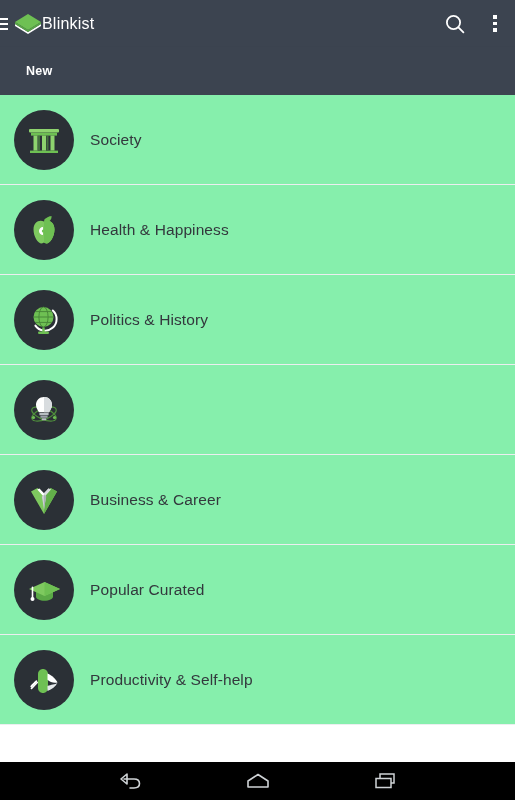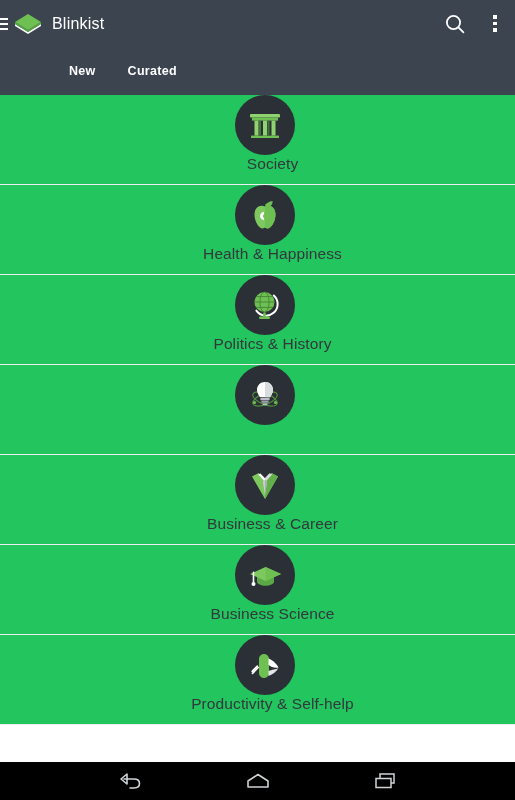--- a/index.html
+++ b/index.html
@@ -19,61 +19,61 @@
   }
   .hamburger{
     width:12px; margin-left:-4px; display:flex; flex-direction:column;
     gap:3px; flex:0 0 auto; cursor:pointer;
   }
   .hamburger span{ display:block; height:2px; background:#ffffff; width:12px; }
 
   .logo{ width:28px; height:22px; margin-left:6px; position:relative; flex:0 0 auto; }
 
   .app-title{
-    color:#ffffff; font-size:16px; margin-left:10px;
+    color:#ffffff; font-size:16px; 
     letter-spacing:.2px; white-space:nowrap;text-align:center;
   }
 
   .appbar-spacer{ flex:1 1 auto; }
 
   .icon-btn{
     width:40px; height:47px; display:flex; align-items:center;
     justify-content:center; cursor:pointer; flex:0 0 auto;
   }
   .dots{ display:flex; flex-direction:column; gap:3px; align-items:center; }
   .dots i{ width:3.5px; height:3.5px; background:#ffffff; display:block; }
 
   
   .tabbar{
     position:absolute; left:0; top:47px; width:515px; height:48px;
     background:#3c4450;
     box-shadow:0 2px 3px rgba(0,0,0,.25);
   }
-  .tabs{ display:flex; height:100%; align-items:center; padding-left:20px;margin-left:33px; }
+  .tabs{ display:flex; height:100%; align-items:center; padding-left:10px; }
   .tab{
     position:relative; height:48px; display:flex; align-items:center;
     justify-content:center; cursor:pointer; padding:0 16px;
   }
   .tab span{
     color:#ffffff; font-size:12.5px; font-weight:bold; letter-spacing:.3px;
     white-space:nowrap;
   }
   .tab.active::after{
     content:""; position:absolute; left:0; right:0; bottom:0;
     height:3px; background:#ffffff;
   }
 
   
   .list{
     position:absolute; left:0; top:95px; width:515px; height:667px;
     background:#ffffff; overflow:hidden;
   }
   .row{
     position:relative; height:90px; display:flex; align-items:center;
-    padding-left:14px; cursor:pointer; background:#22c55e;flex-direction:column;
+    padding-left:14px; cursor:pointer; background:#86efac;
   }
   .row::after{
     content:""; position:absolute; left:0; right:0; bottom:0;
     height:1px; background:#eceef0;
   }
   .avatar{
     width:60px; height:60px; border-radius:50%;
     background:#2b3036; flex:0 0 auto;
     display:flex; align-items:center; justify-content:center;
     overflow:hidden;
@@ -131,23 +131,20 @@
       <i></i>
       <i></i>
     </div>
   </div>
 </div>
 
 <div class="tabbar">
   <div class="tabs">
     <div class="tab">
       <span>New</span>
-    </div>
-    <div class="tab">
-      <span>Curated</span>
     </div>
   </div>
 </div>
 
 <div class="list">
 
   <div class="row">
     <div class="avatar">
       <svg width="40" height="40" viewBox="0 0 40 40">
         <rect x="5" y="9" width="30" height="3.6" rx="1" fill="#8ed36e"></rect>
@@ -229,21 +226,21 @@
   <div class="row">
     <div class="avatar">
       <svg width="40" height="40" viewBox="0 0 40 40">
         <path d="M12 20.5 L12 26.5 C12 29 16 30.8 20.5 30.8 C25 30.8 29 29 29 26.5 L29 20.5 Z" fill="#5aa846"></path>
         <path d="M20.5 12 L36 19 L20.5 26 L5 19 Z" fill="#7ec95f"></path>
         <path d="M20.5 12 L36 19 L20.5 26 Z" fill="#6ec053"></path>
         <path d="M8.5 17.4 L8.5 27.5" stroke="#ffffff" stroke-width="1.6" stroke-linecap="round"></path>
         <circle cx="8.5" cy="29" r="2" fill="#ffffff"></circle>
       </svg>
     </div>
-    <div class="row-label">Business Science</div>
+    <div class="row-label">Popular Curated</div>
   </div>
 
   <div class="row">
     <div class="avatar">
       <svg width="40" height="40" viewBox="0 0 40 40">
         <path d="M19 9 C21.8 9 24 11.2 24 14 L24 28 C24 30.8 21.8 33 19 33 C16.2 33 14 30.8 14 28 L14 14 C14 11.2 16.2 9 19 9 Z" fill="#6ec053"></path>
         <path d="M23.5 13.5 C28 15.5 32 19 33.5 22.5 C30 23.5 26 22.2 23.5 19.8 Z" fill="#ffffff"></path>
         <path d="M23.5 26 C27 24.5 31 25 33.5 22.8 C31.5 26.5 28 29.5 23.5 31 Z" fill="#e4e8ea"></path>
         <g stroke="#ffffff" stroke-width="1.7" fill="none" stroke-linecap="round">
           <path d="M13.2 22.5 L7.5 28.3"></path>

